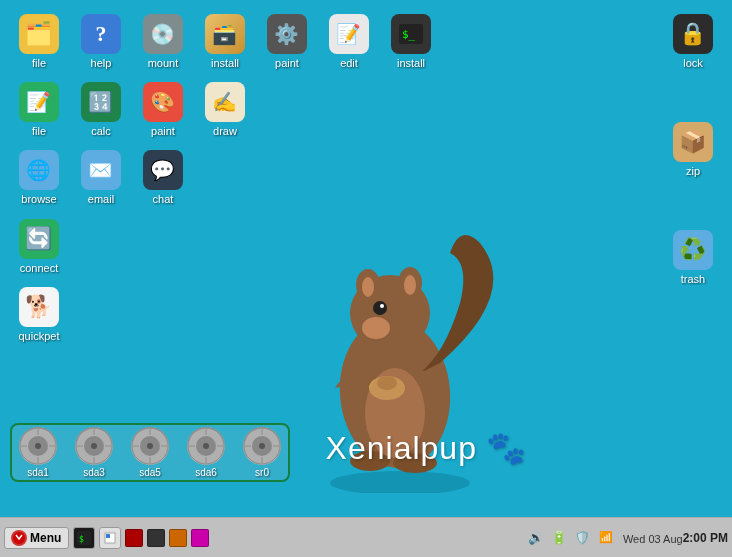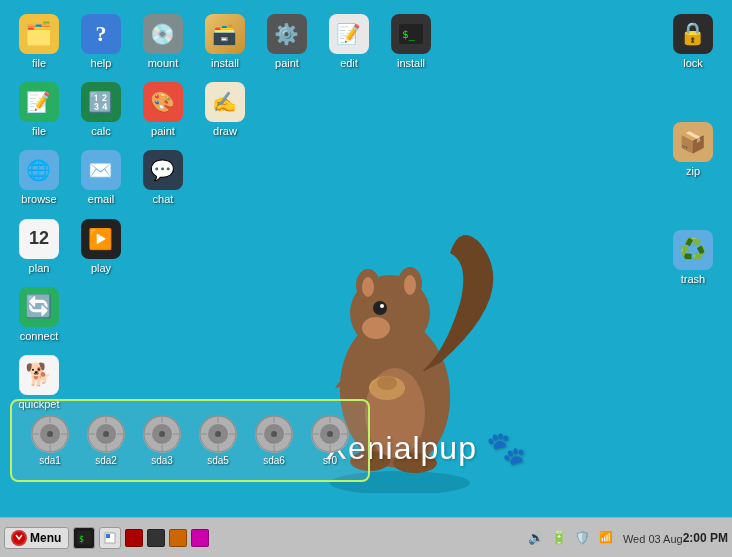--- a/index.html
+++ b/index.html
@@ -91,23 +91,23 @@
     }
 
     
     .drive-icons-container {
       position: absolute;
       bottom: 45px;
       left: 10px;
       display: flex;
       flex-direction: row;
       gap: 4px;
-      border: 2px solid #bef264;
+      border: 2px solid #15803d;
       border-radius: 8px;
-      padding: 12px;
+      padding: 0;
       background: rgba(200,200,200,0.15);
     }
     .drive-icon {
       width: 52px;
       display: flex;
       flex-direction: column;
       align-items: center;
       cursor: pointer;
       padding: 2px;
     }
@@ -308,30 +308,20 @@
       <div class="desktop-icon">
         <div class="icon-img" style="background:#5dade2; border-radius:8px; font-size:20px;">✉️</div>
         <span class="icon-label">email</span>
       </div>
       <div class="desktop-icon">
         <div class="icon-img" style="background:#2c3e50; border-radius:8px; font-size:20px;">💬</div>
         <span class="icon-label">chat</span>
       </div>
     </div>
 
-    <div class="icon-row">
-      <div class="desktop-icon">
-        <div class="icon-img" style="background:#f5f5f5; border-radius:8px; font-size:18px; color:#333; font-weight:bold;">12</div>
-        <span class="icon-label">plan</span>
-      </div>
-      <div class="desktop-icon">
-        <div class="icon-img" style="background:#222; border-radius:8px; font-size:20px;">▶️</div>
-        <span class="icon-label">play</span>
-      </div>
-    </div>
 
     <div class="icon-row">
       <div class="desktop-icon">
         <div class="icon-img" style="background:#27ae60; border-radius:8px; font-size:22px;">🔄</div>
         <span class="icon-label">connect</span>
       </div>
     </div>
 
     <div class="icon-row">
       <div class="desktop-icon">
@@ -411,64 +401,53 @@
     </div>
     <div class="drive-icon">
       <div class="icon-img">
         <svg width="38" height="38" viewBox="0 0 38 38">
           <circle cx="19" cy="19" r="18" fill="#b0b0b0" stroke="#888" stroke-width="1"></circle>
           <circle cx="19" cy="19" r="10" fill="#888"></circle>
           <circle cx="19" cy="19" r="4" fill="#555"></circle>
           <path d="M19,1 L19,8 M19,30 L19,37 M1,19 L8,19 M30,19 L37,19" stroke="#999" stroke-width="1.5"></path>
         </svg>
       </div>
-      <span class="icon-label">sda2</span>
+      <span class="icon-label">sda3</span>
     </div>
     <div class="drive-icon">
       <div class="icon-img">
         <svg width="38" height="38" viewBox="0 0 38 38">
           <circle cx="19" cy="19" r="18" fill="#b0b0b0" stroke="#888" stroke-width="1"></circle>
           <circle cx="19" cy="19" r="10" fill="#888"></circle>
           <circle cx="19" cy="19" r="4" fill="#555"></circle>
           <path d="M19,1 L19,8 M19,30 L19,37 M1,19 L8,19 M30,19 L37,19" stroke="#999" stroke-width="1.5"></path>
         </svg>
       </div>
-      <span class="icon-label">sda3</span>
+      <span class="icon-label">sda5</span>
     </div>
     <div class="drive-icon">
       <div class="icon-img">
         <svg width="38" height="38" viewBox="0 0 38 38">
           <circle cx="19" cy="19" r="18" fill="#b0b0b0" stroke="#888" stroke-width="1"></circle>
           <circle cx="19" cy="19" r="10" fill="#888"></circle>
           <circle cx="19" cy="19" r="4" fill="#555"></circle>
           <path d="M19,1 L19,8 M19,30 L19,37 M1,19 L8,19 M30,19 L37,19" stroke="#999" stroke-width="1.5"></path>
         </svg>
       </div>
-      <span class="icon-label">sda5</span>
+      <span class="icon-label">sda6</span>
     </div>
     <div class="drive-icon">
       <div class="icon-img">
         <svg width="38" height="38" viewBox="0 0 38 38">
           <circle cx="19" cy="19" r="18" fill="#b0b0b0" stroke="#888" stroke-width="1"></circle>
           <circle cx="19" cy="19" r="10" fill="#888"></circle>
           <circle cx="19" cy="19" r="4" fill="#555"></circle>
           <path d="M19,1 L19,8 M19,30 L19,37 M1,19 L8,19 M30,19 L37,19" stroke="#999" stroke-width="1.5"></path>
         </svg>
       </div>
-      <span class="icon-label">sda6</span>
-    </div>
-    <div class="drive-icon">
-      <div class="icon-img">
-        <svg width="38" height="38" viewBox="0 0 38 38">
-          <circle cx="19" cy="19" r="18" fill="#b0b0b0" stroke="#888" stroke-width="1"></circle>
-          <circle cx="19" cy="19" r="10" fill="#888"></circle>
-          <circle cx="19" cy="19" r="4" fill="#555"></circle>
-          <path d="M19,1 L19,8 M19,30 L19,37 M1,19 L8,19 M30,19 L37,19" stroke="#999" stroke-width="1.5"></path>
-        </svg>
-      </div>
       <span class="icon-label">sr0</span>
     </div>
   </div>
 
 </div>
 
 <div id="taskbar">
 
   <div class="taskbar-menu">
     <div class="taskbar-menu-icon">

